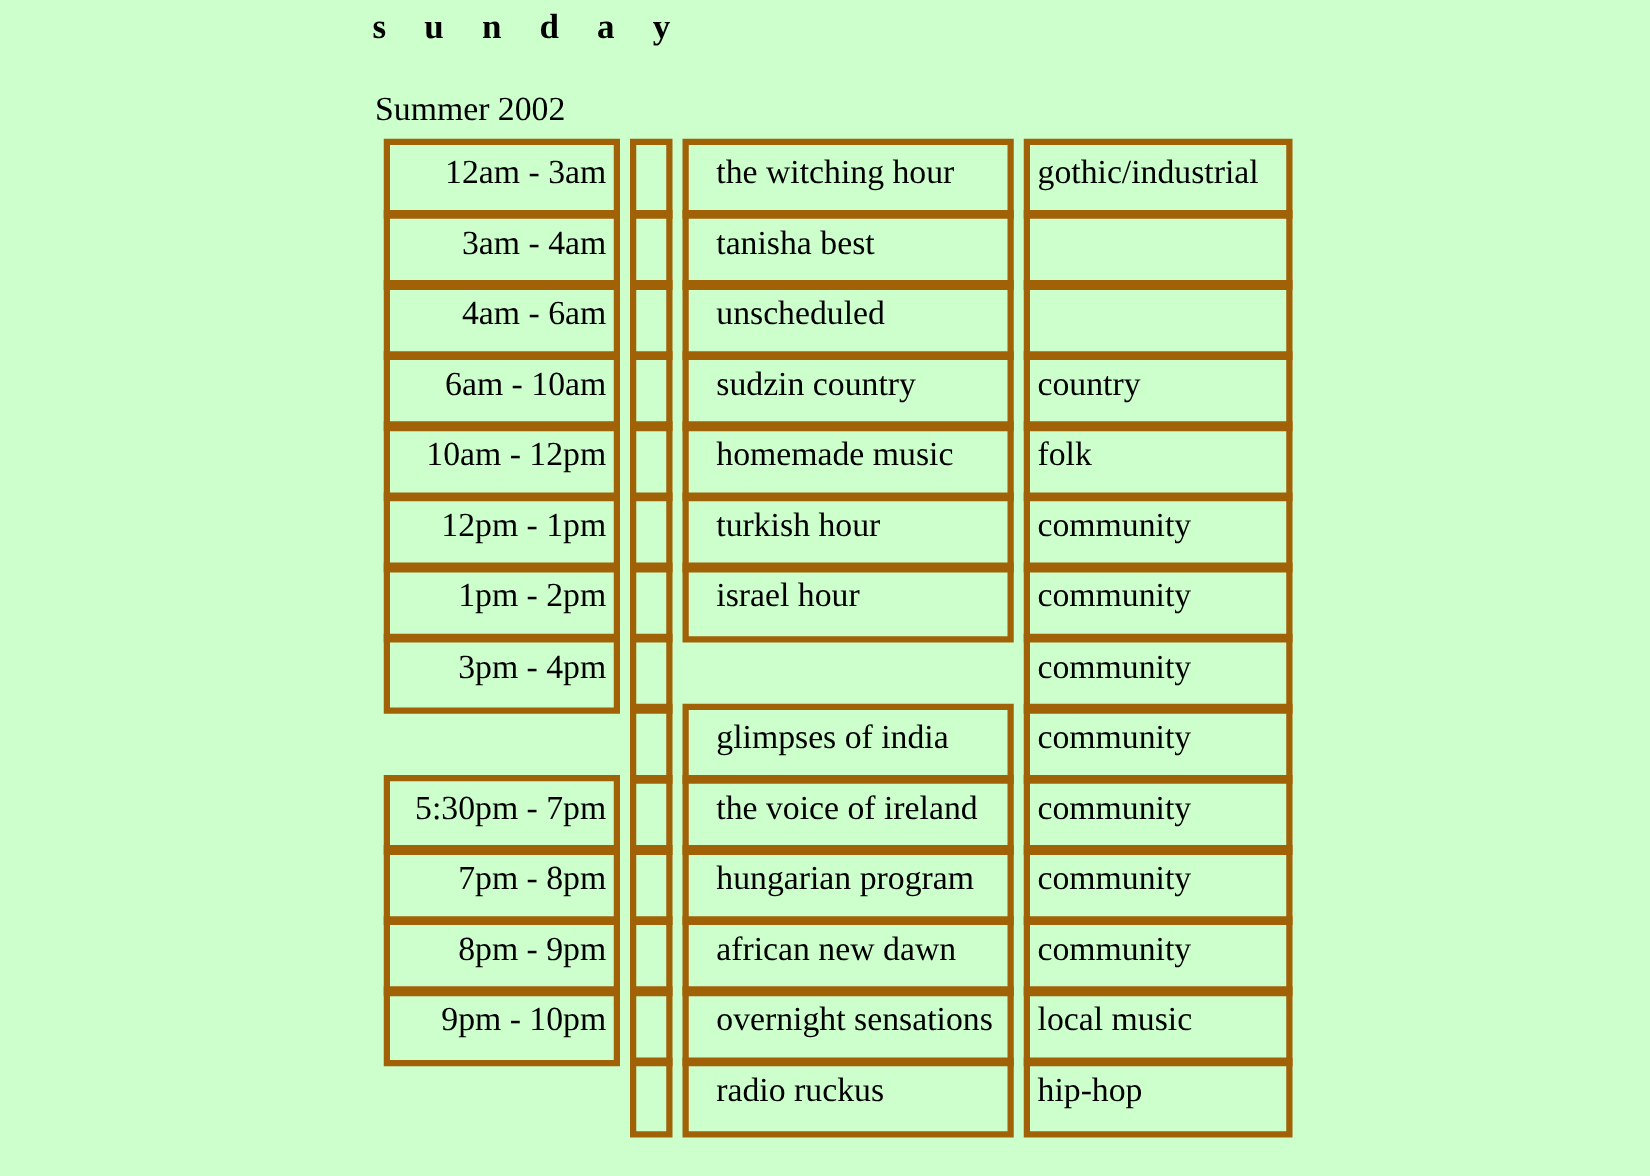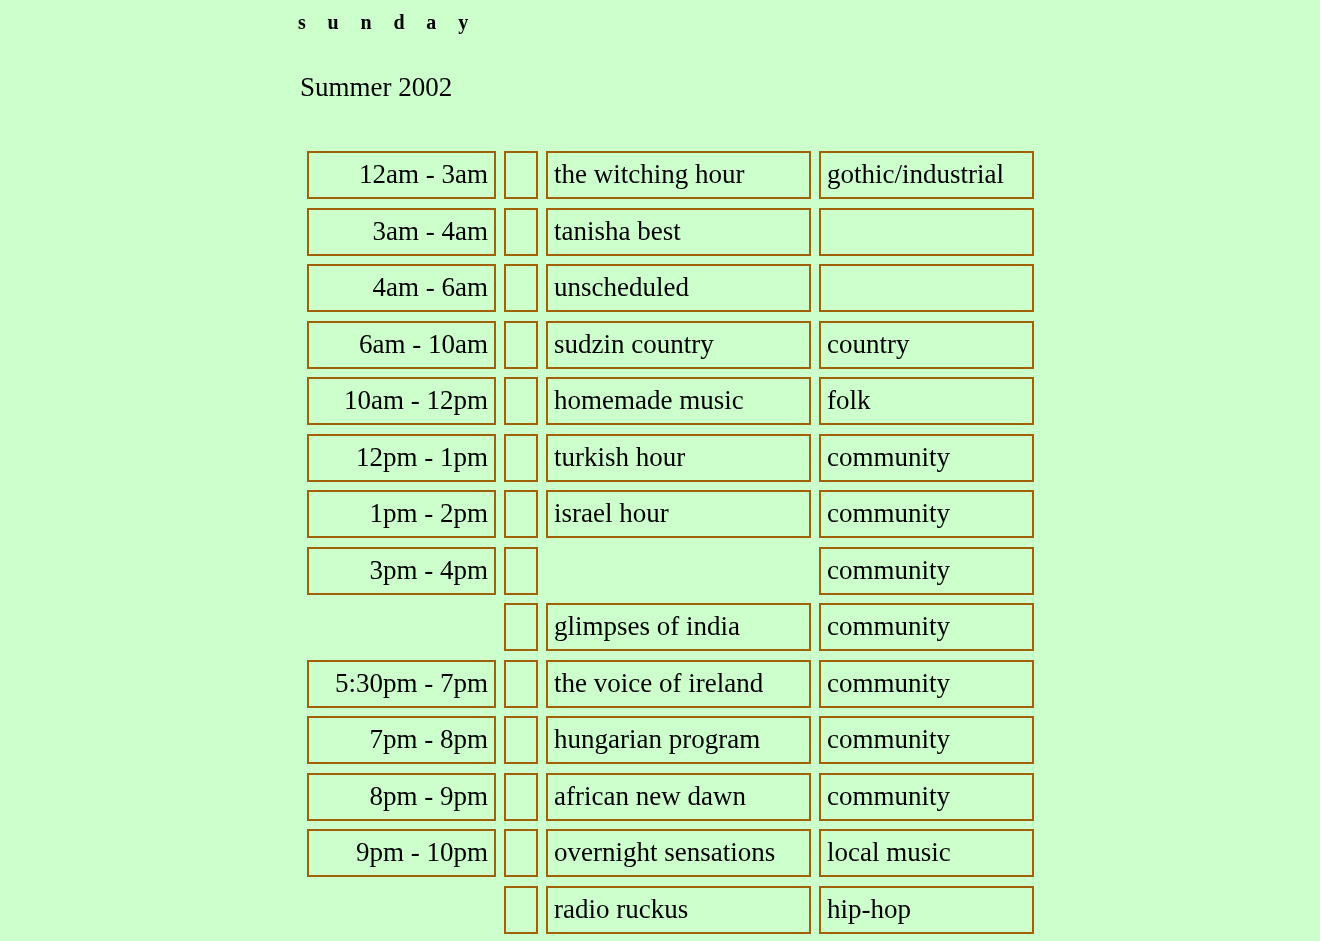--- a/index.html
+++ b/index.html
@@ -5,43 +5,43 @@
   html, body { margin: 0; padding: 0; }
   body {
     width: 1320px; height: 941px; overflow: hidden;
     background: #ccffcc;
     font-family: "Liberation Serif", "DejaVu Serif", serif;
     color: #000;
     position: relative;
   }
   .day-title {
     position: absolute; left: 298px; top: 6px;
-    font-size: 20px; font-weight: bold; letter-spacing: 0.42em;
+    font-size: 28px; font-weight: bold; letter-spacing: 0.42em;
     margin: 0; line-height: 32px;
   }
   .season {
     position: absolute; left: 300px; top: 70px;
     font-size: 27px; line-height: 34px; margin: 0;
   }
   .schedule {
     position: absolute; left: 307px; top: 111px;
   }
   .row {
     position: absolute; left: 0; height: 48px; width: 727px;
   }
   .cell {
-    position: absolute; top: 0; height: 48px;
+    position: absolute; top: 0; height: 64px;
     box-sizing: border-box;
-    border: 2px solid #a16207;
+    border: 5px solid #a16207;
     font-size: 27px; line-height: 42px;
-    white-space: nowrap; overflow: hidden; margin-top: 40px;
+    white-space: nowrap; overflow: hidden;
   }
   .c-time { left: 0; width: 189px; text-align: right; padding-right: 6px; }
   .c-blank { left: 197px; width: 34px; }
-  .c-show { left: 239px; width: 265px; padding-left: 6px; }
+  .c-show { left: 239px; width: 265px; padding-left: 22px; }
   .c-genre { left: 512px; width: 215px; padding-left: 6px; }
 </style>
 </head>
 <body>
 
 <h1 class="day-title">s u n d a y</h1>
 <div class="season">Summer 2002</div>
 
 <div class="schedule">
   <div class="row" style="top:0px">

